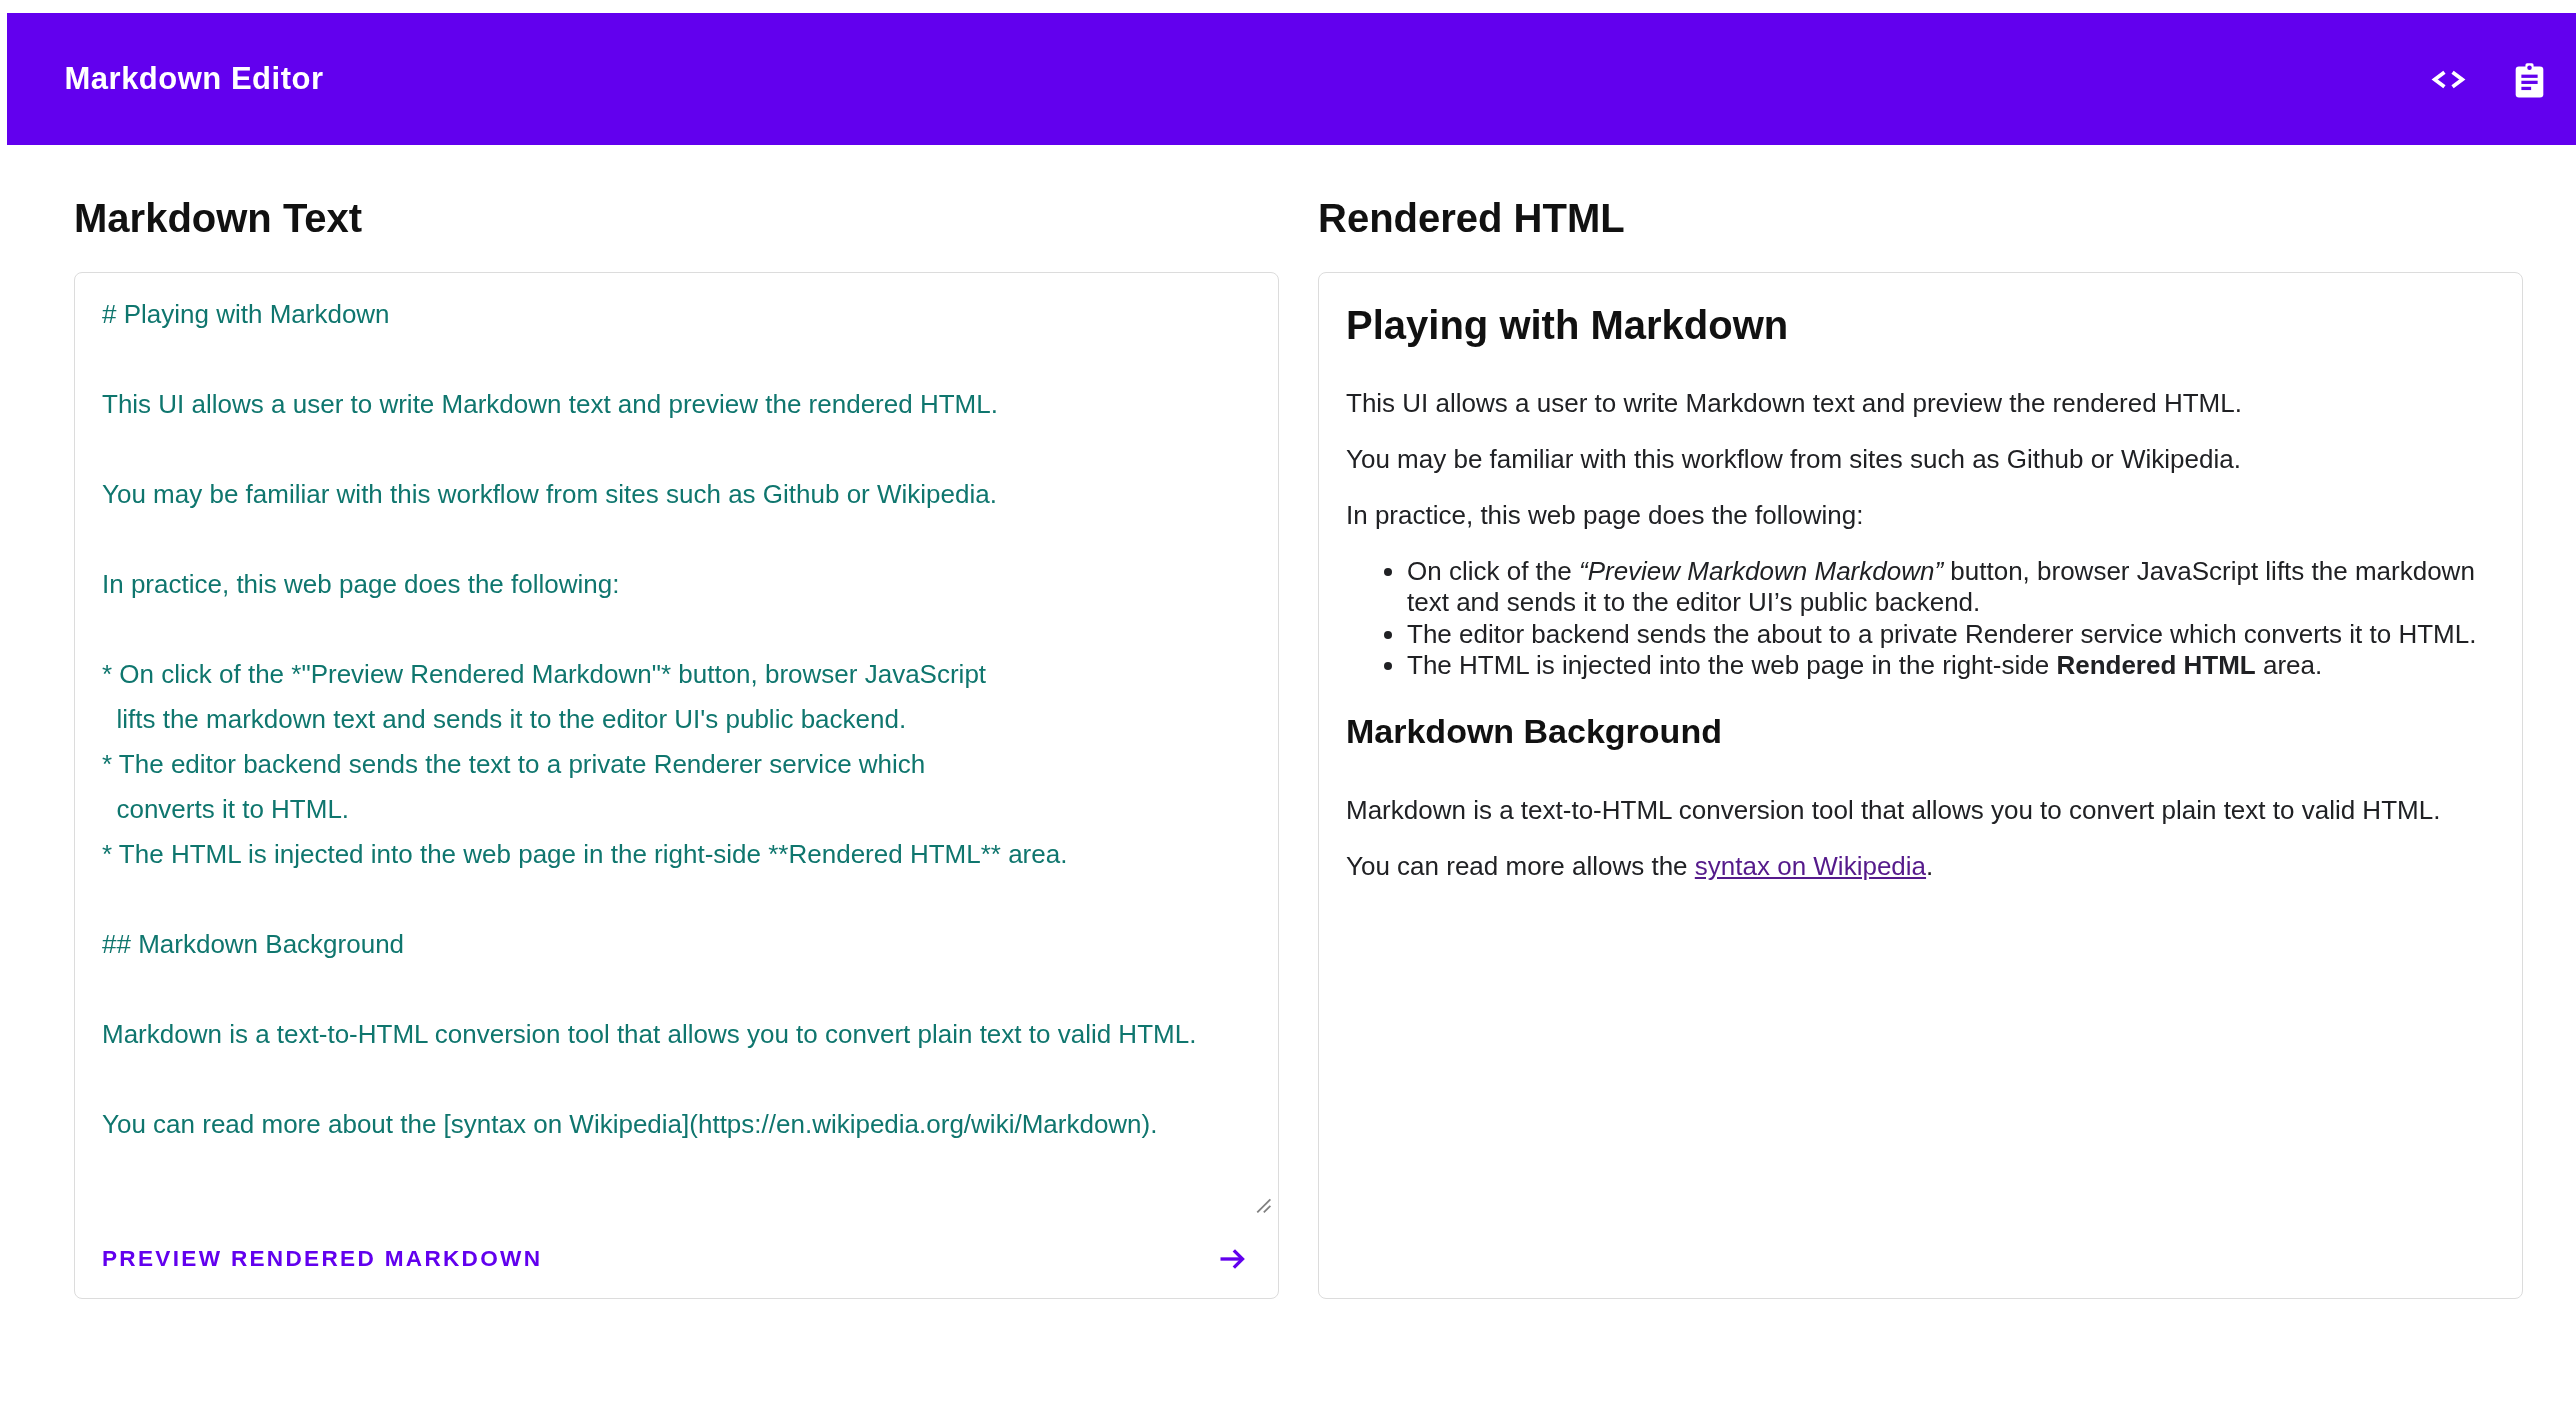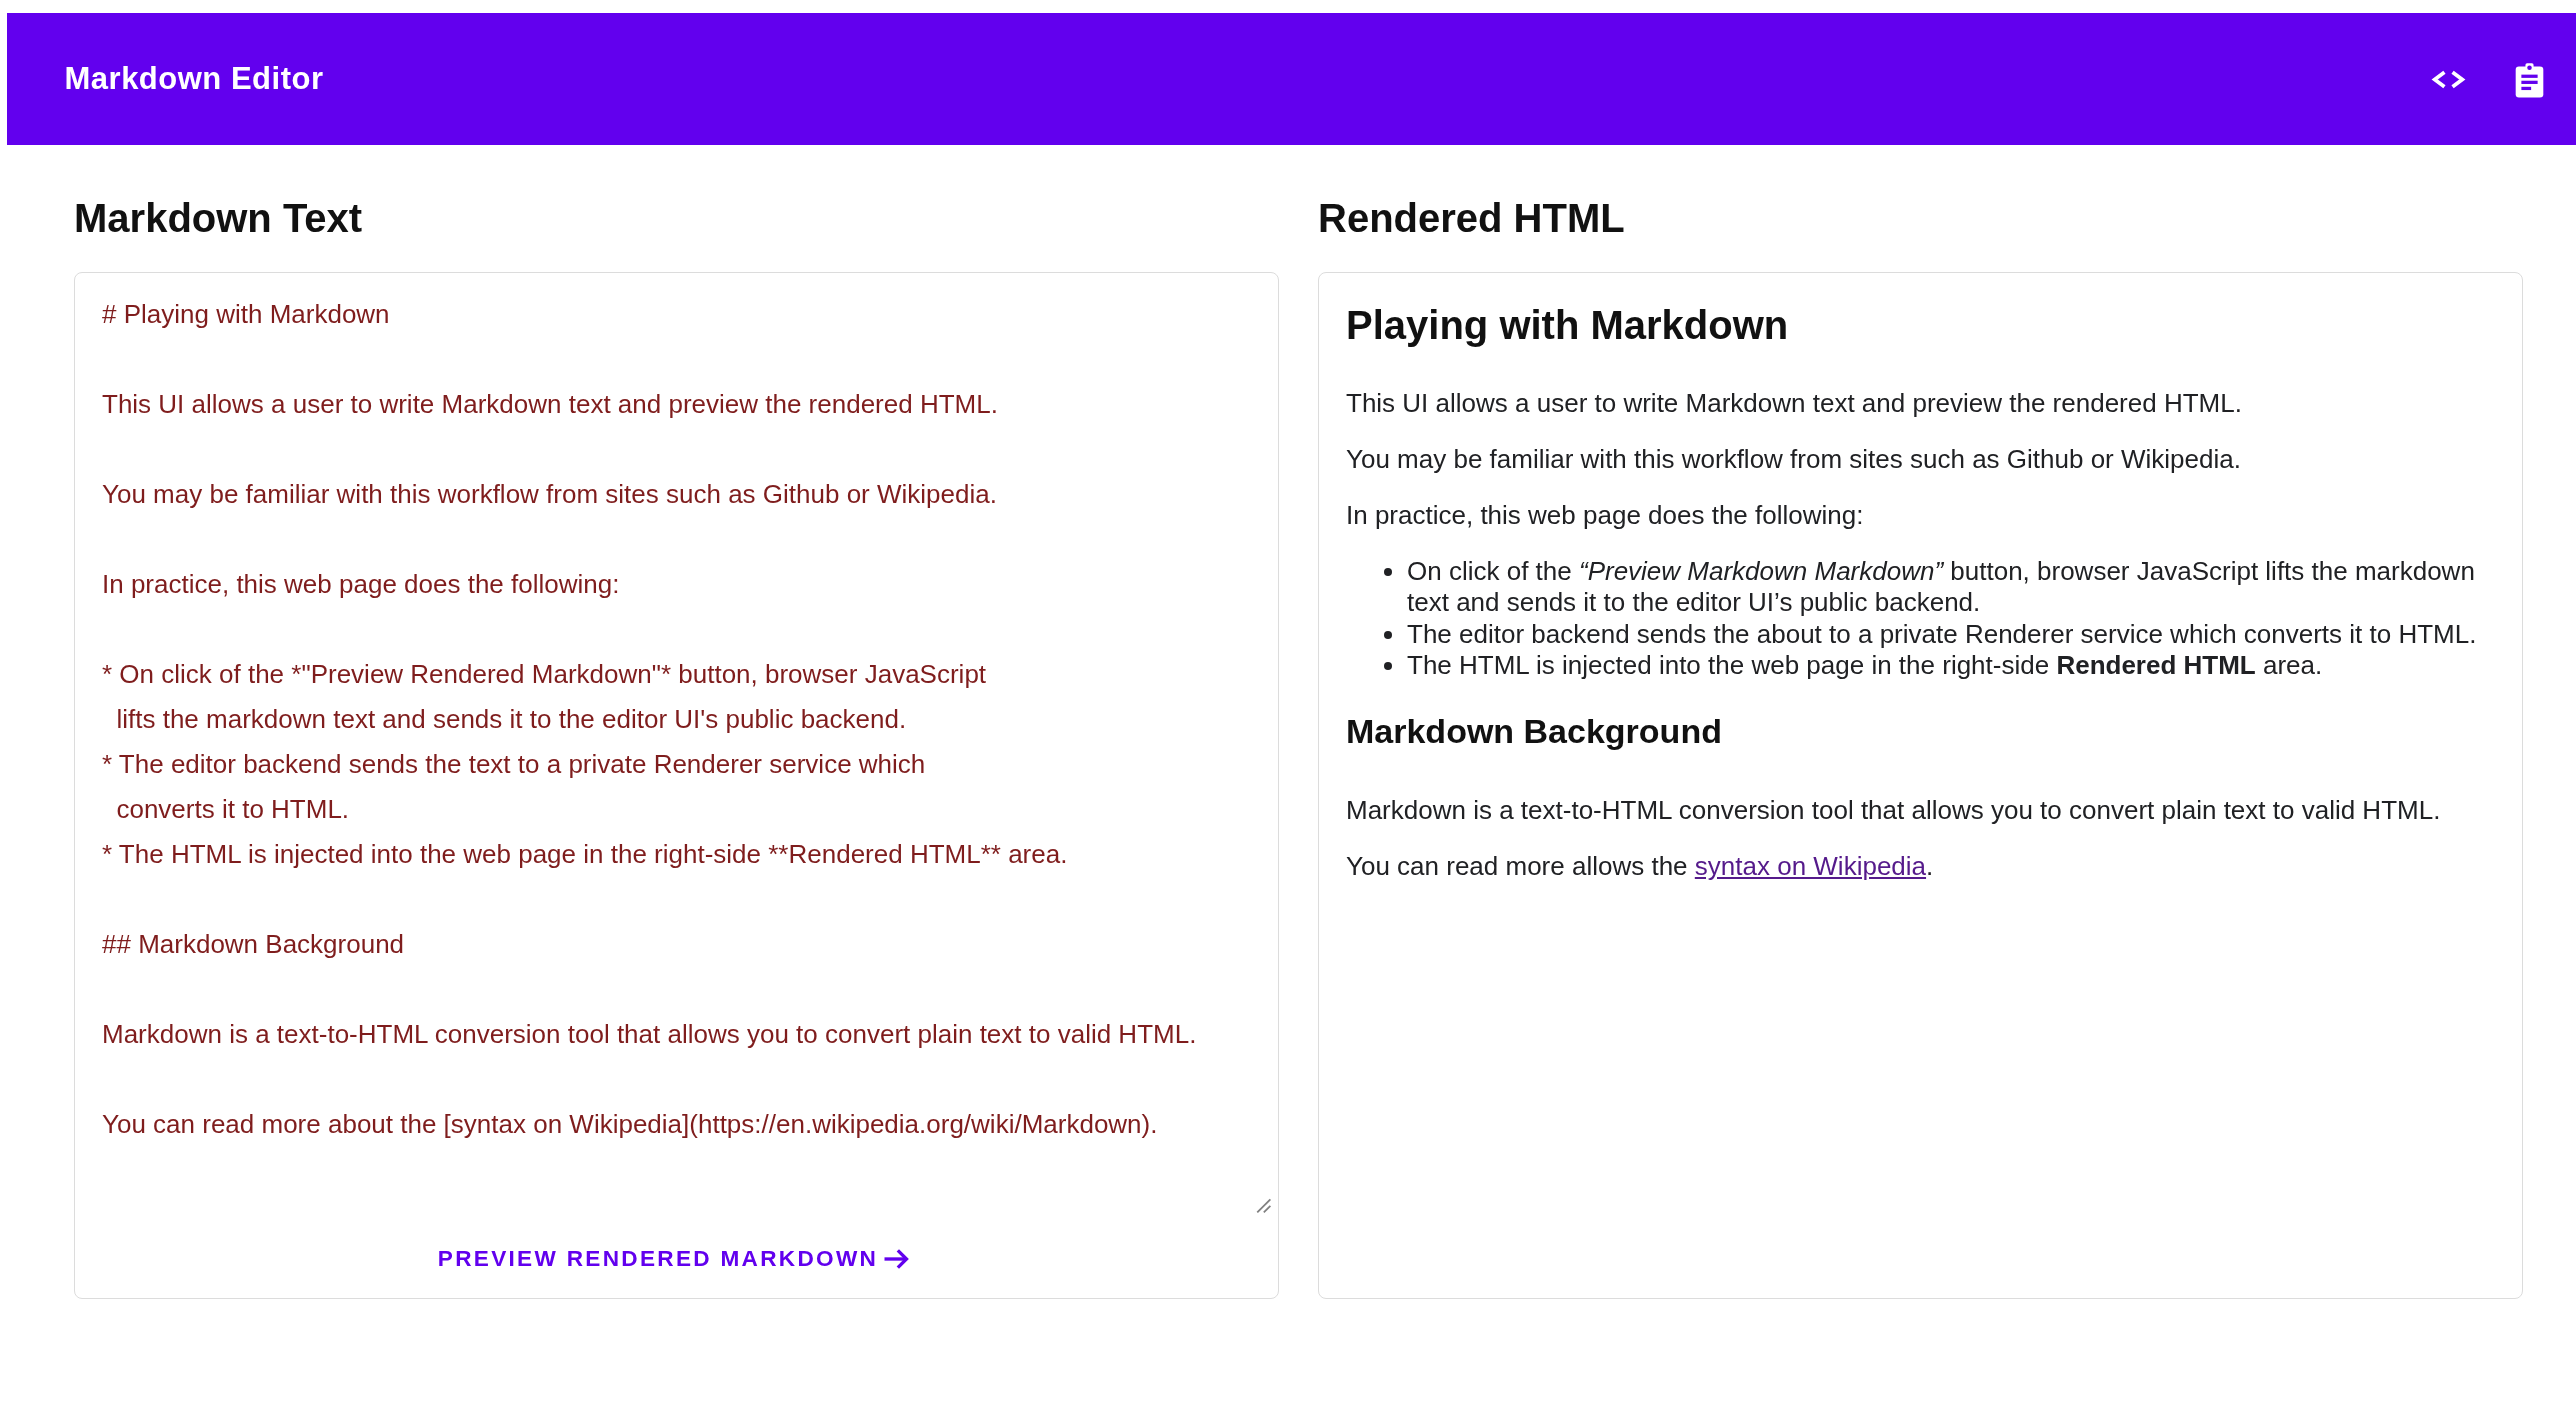--- a/index.html
+++ b/index.html
@@ -48,32 +48,32 @@
   .editor-card { display: flex; flex-direction: column; }
   .editor-body { position: relative; flex: 1; display: flex; min-height: 0; }
   .md-textarea {
     flex: 1; width: 100%;
     box-sizing: border-box;
     border: none; outline: none; resize: none;
     background: transparent;
     padding: 19.4px 27px;
     font-family: "Liberation Sans", sans-serif;
     font-size: 26px; line-height: 45px;
-    color: #7f1d1d;
+    color: #0f766e;
     white-space: pre-wrap;
     overflow: hidden;
     border-radius: 8px 8px 0 0;
   }
   .resize-grip {
     position: absolute; right: 6.5px; bottom: 4.8px;
     width: 18px; height: 18px; pointer-events: auto; cursor: ns-resize;
   }
   .card-actions {
     height: 79px; flex: none;
-    display: flex; align-items: center; justify-content: center;
+    display: flex; align-items: center; justify-content: space-between;
     padding: 0 27px;
   }
   .text-button {
     background: none; border: none; padding: 0; cursor: pointer;
     color: #6200ee; font-family: "Liberation Sans", sans-serif;
     font-size: 22.6px; font-weight: 700; letter-spacing: 2.3px;
   }
   .arrow-wrap { display: flex; align-items: center; cursor: pointer; }
   
   .preview-card {

